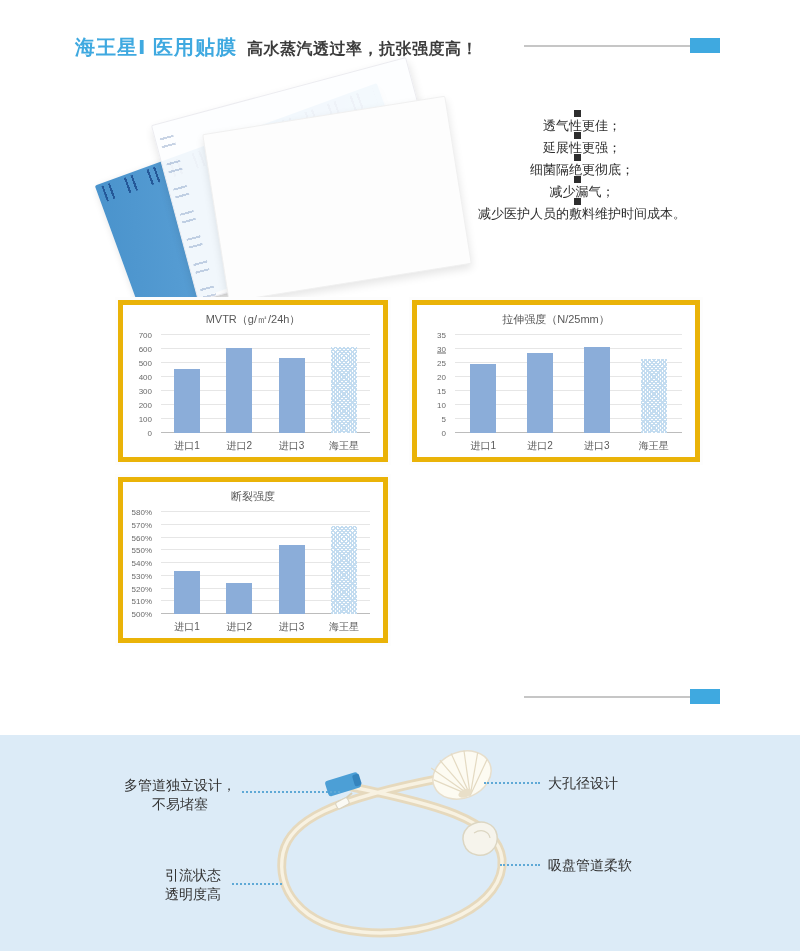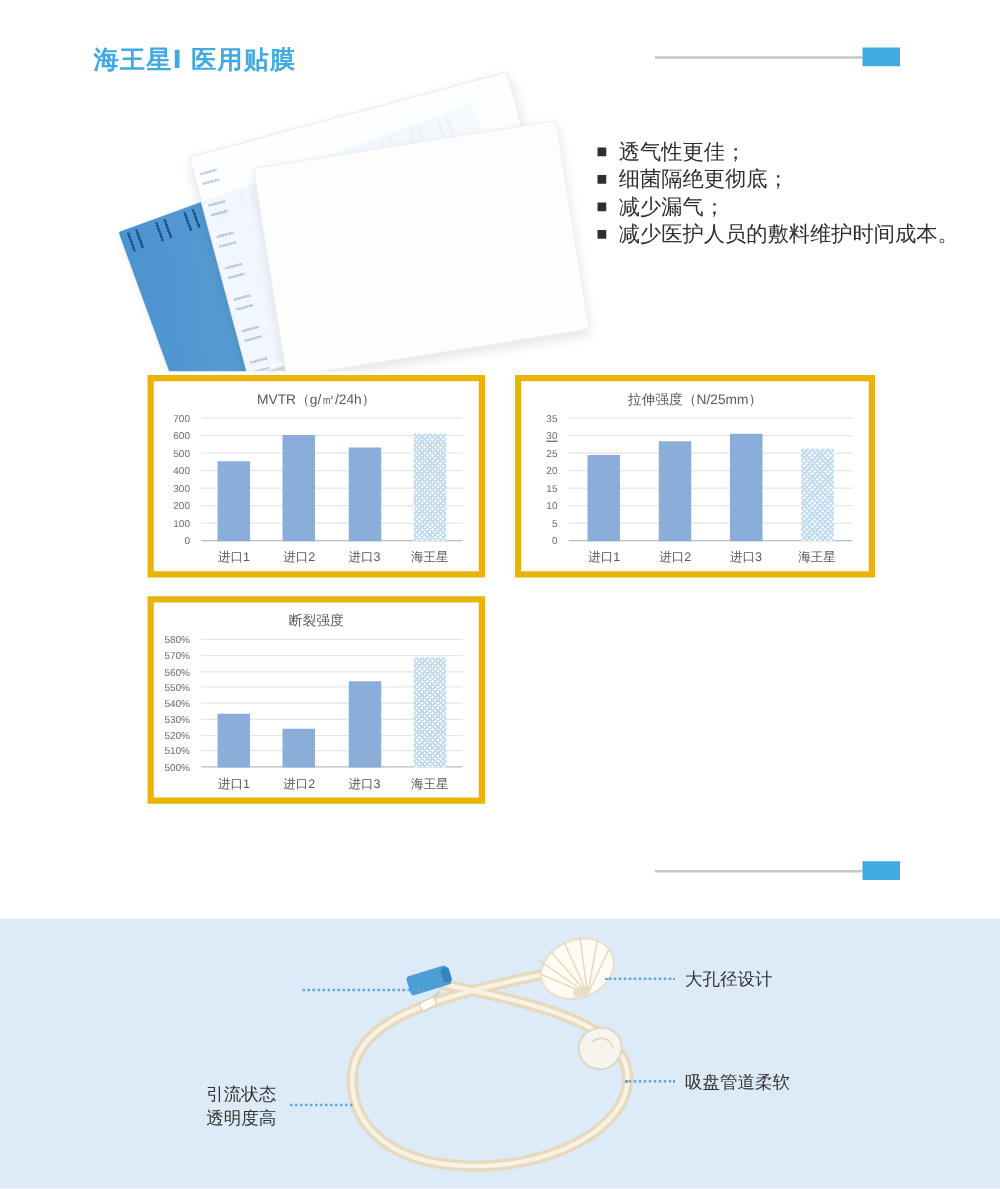--- a/index.html
+++ b/index.html
@@ -24,21 +24,21 @@
   .sheet-white-a{left:58px;top:0px;width:262px;height:180px;transform:rotate(-15deg);
       background:rgba(253,254,255,0.93);border:1px solid #ececf0;
       box-shadow:0 5px 10px rgba(0,0,0,0.12);}
   .sheet-white-a .faint{position:absolute;top:0;bottom:0;left:4px;width:14px;opacity:.5;
       background:repeating-linear-gradient(0deg,rgba(60,100,160,.55) 0 2px,transparent 2px 8px,rgba(60,100,160,.55) 8px 10px,transparent 10px 26px);}
   .sheet-white-b{left:102px;top:26px;width:244px;height:168px;transform:rotate(-9deg);
       background:#fdfdfd;border:1px solid #f0f0f0;box-shadow:0 4px 9px rgba(0,0,0,0.10);}
 
   
   .features{position:absolute;left:478px;top:110px;list-style:none;margin:0;padding:0;}
-  .features li{display:flex;align-items:center;height:22px;font-size:17px;color:#2e2e2e;}
+  .features li{display:flex;align-items:center;height:22px;font-size:13px;color:#2e2e2e;flex-direction:column;}
   .sq{width:7px;height:7px;background:#2e2e2e;margin-right:10px;flex:0 0 auto;}
 
   
   .chart{position:absolute;background:#fff;border:5px solid #eab308;box-shadow:0 0 0 3px #fdfdfd;}
   .chart-title{position:absolute;top:7px;left:0;right:0;text-align:center;font-size:11px;color:#595959;}
   .ticks{position:absolute;left:0;width:34px;top:30px;bottom:24px;}
   .tick{position:absolute;right:5px;transform:translateY(50%);font-size:8px;color:#6a6a6a;}
   .plot{position:absolute;left:38px;right:13px;top:30px;bottom:24px;}
   .gridline{position:absolute;left:0;right:0;height:1px;background:#e6e6e6;}
   .gridline.baseline{background:#bcbcbc;}
@@ -58,38 +58,43 @@
 
   .device-svg{position:absolute;left:0;top:0;width:800px;height:216px;}
 </style>
 </head>
 <body>
 
 <div class="canvas">
 
   <div class="sec-header" style="top:34px;">
     <span class="sec-title">海王星Ⅰ 医用贴膜</span>
+    <span class="sec-sub">高水蒸汽透过率，抗张强度高！</span>
   </div>
   <div class="sec-line" style="left:524px;top:45px;width:166px;"></div>
   <div class="sec-block" style="left:690px;top:38px;"></div>
 
   <div class="film-wrap">
     <div class="sheet sheet-blue">
       <div class="ruler"></div>
     </div>
     <div class="sheet sheet-white-a">
       <div class="faint"></div>
     </div>
     <div class="sheet sheet-white-b"></div>
   </div>
 
   <ul class="features">
     <li>
         <span class="sq"></span>
         <span>透气性更佳；</span>
+      </li>
+    <li>
+        <span class="sq"></span>
+        <span>延展性更强；</span>
       </li>
     <li>
         <span class="sq"></span>
         <span>细菌隔绝更彻底；</span>
       </li>
     <li>
         <span class="sq"></span>
         <span>减少漏气；</span>
       </li>
     <li>
@@ -259,20 +264,24 @@
         <path d="M462 62 L436 22 M462 62 L447 18 M462 62 L460 16 M462 62 L473 18 M462 62 L485 25 M462 62 L491 35 M462 62 L434 34" stroke="#e4dac2" stroke-width="1.2" fill="none"></path>
         <ellipse cx="458" cy="58" rx="7" ry="4" fill="#e9dfc8"></ellipse>
       </g>
 
       <g>
         <path d="M468 92 c14 -10 27 -3 29 8 c2 12 -8 22 -20 20 c-13 -2 -19 -18 -9 -28 z" fill="#f6f4ec" stroke="#dcd6c2" stroke-width="1.5"></path>
         <path d="M474 98 c8 -5 15 -1 16 5" fill="none" stroke="#dcd6c2" stroke-width="1.2"></path>
       </g>
     </svg>
 
+    <div class="callout" style="left:120px;top:41px;width:120px;text-align:center;">
+      <div>多管道独立设计，</div>
+      <div>不易堵塞</div>
+    </div>
     <div class="leader" style="left:242px;top:56px;width:98px;"></div>
 
     <div class="callout" style="left:548px;top:39px;">
       <div>大孔径设计</div>
     </div>
     <div class="leader" style="left:484px;top:47px;width:56px;"></div>
 
     <div class="callout" style="left:548px;top:121px;">
       <div>吸盘管道柔软</div>
     </div>

